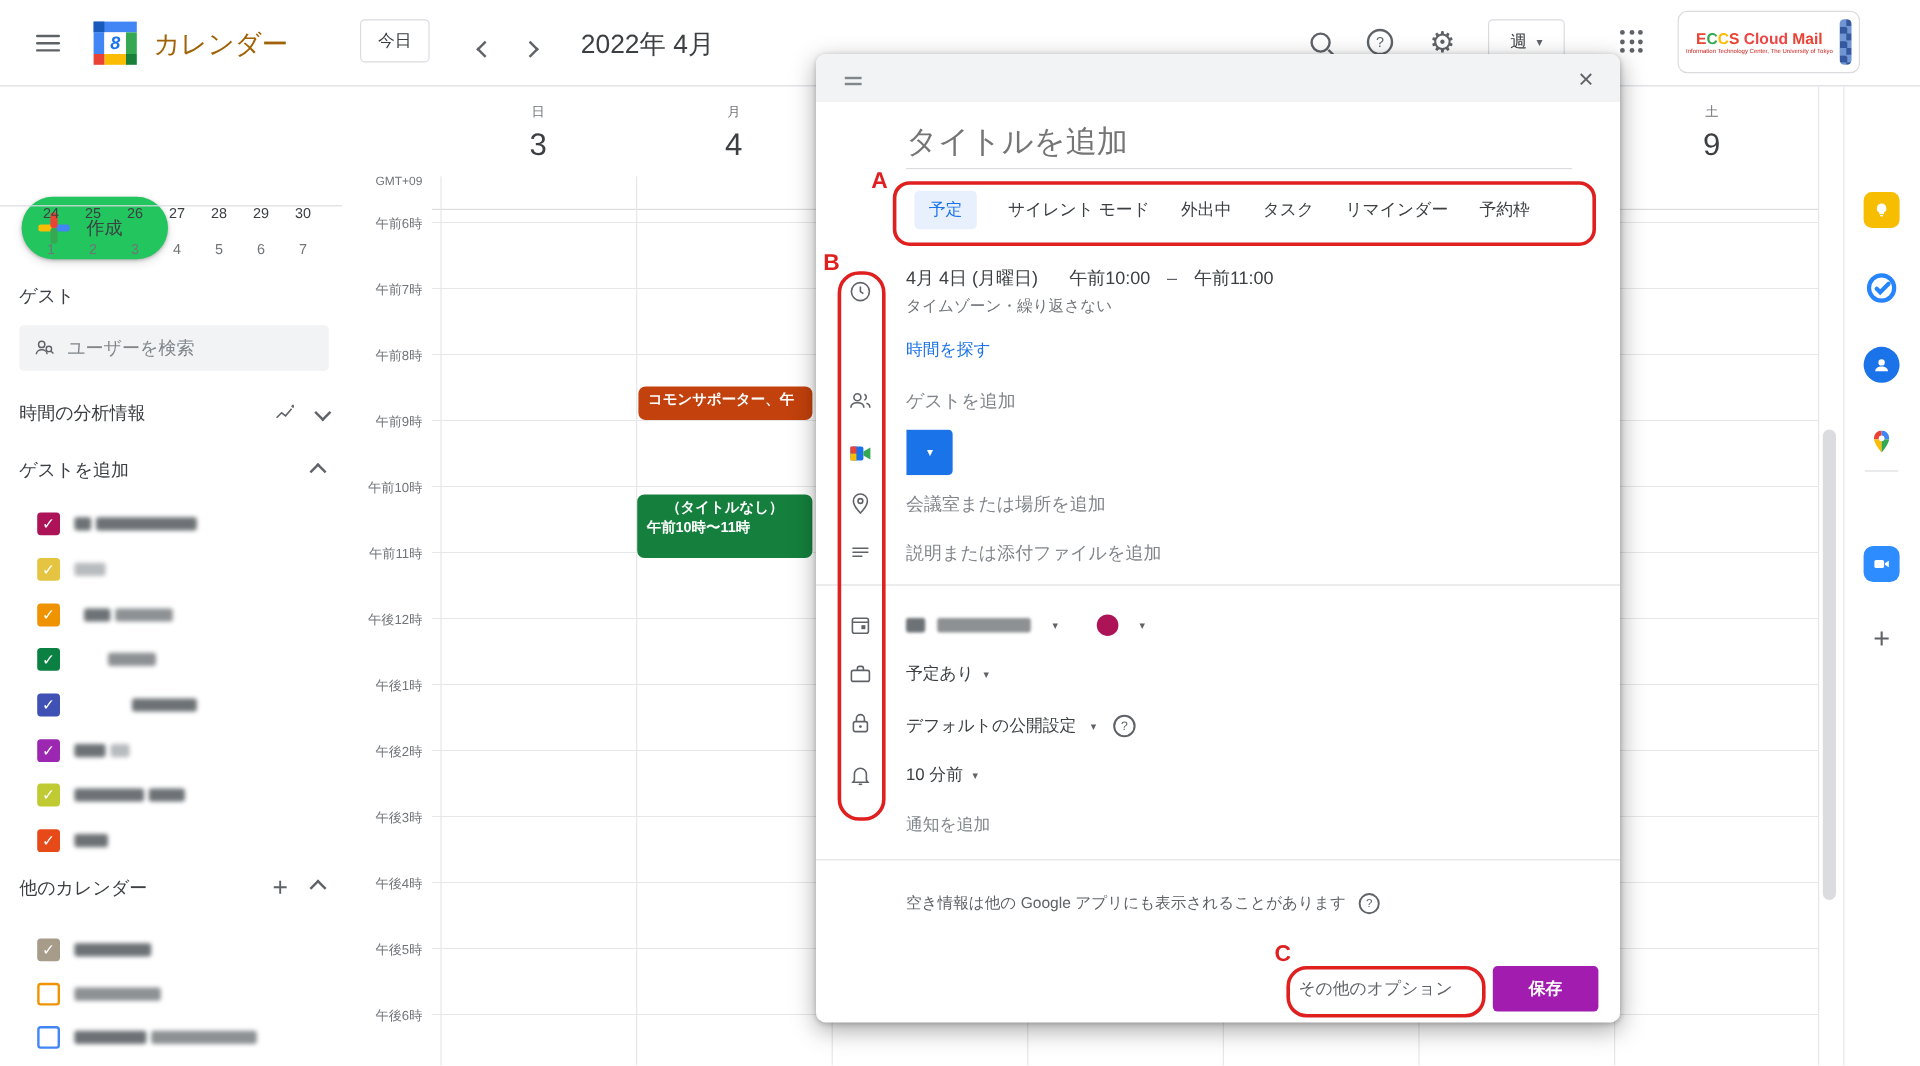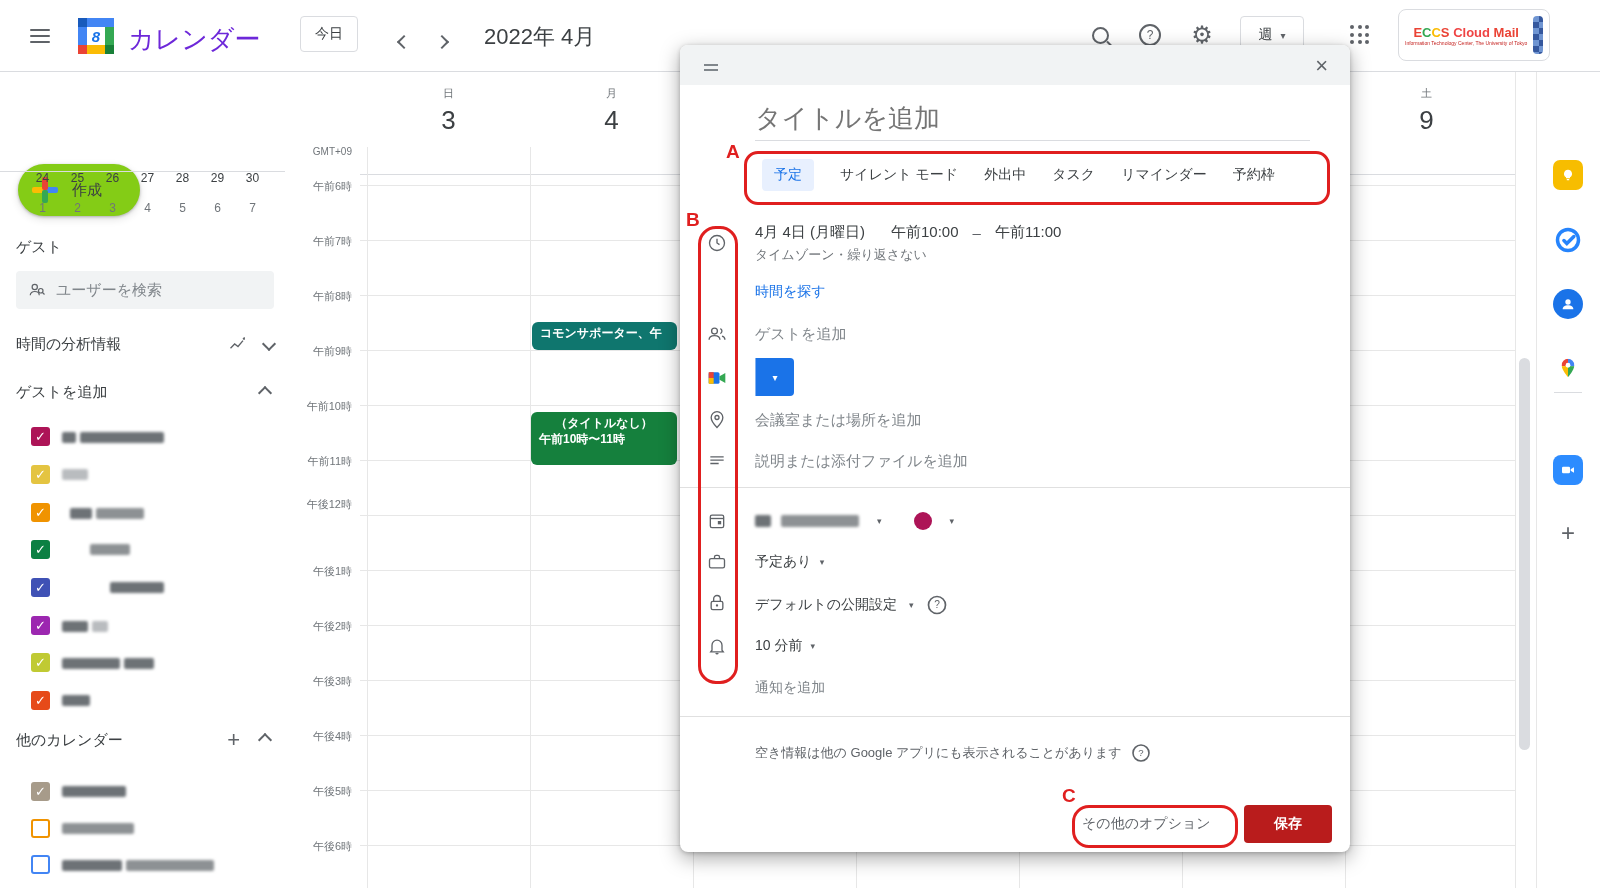--- a/index.html
+++ b/index.html
@@ -3,21 +3,21 @@
 <meta charset="utf-8">
 <style>
   html,body{margin:0;padding:0;}
   body{width:1600px;height:888px;position:relative;overflow:hidden;background:#fff;
        font-family:"Liberation Sans","DejaVu Sans",sans-serif;color:#3c4043;}
   .abs{position:absolute;}
   .flex{display:flex;align-items:center;}
   
   .topbar{left:0;top:0;width:1600px;height:71px;background:#fff;border-bottom:1px solid #dadce0;z-index:5;}
   .hamburger span{display:block;width:20px;height:2px;background:#5f6368;margin:4px 0;border-radius:1px;}
-  .app-title{font-size:26px;color:#6d28d9;}
+  .app-title{font-size:22px;color:#a16207;}
   .today-btn{width:58px;height:36px;border:1px solid #dadce0;border-radius:4px;background:#fff;
              font-size:14px;color:#3c4043;display:flex;align-items:center;justify-content:center;cursor:pointer;}
   .chev{display:inline-block;width:8px;height:8px;border-right:2px solid #5f6368;border-bottom:2px solid #5f6368;}
   .chev.left{transform:rotate(135deg);} .chev.right{transform:rotate(-45deg);}
   .chev.up{transform:rotate(-135deg);} .chev.down{transform:rotate(45deg);}
   .period{font-size:22px;color:#3c4043;}
   .hicon{color:#5f6368;font-size:20px;width:40px;height:40px;display:flex;align-items:center;justify-content:center;border-radius:50%;cursor:pointer;}
   .search-glyph{width:13px;height:13px;border:2px solid #5f6368;border-radius:50%;position:relative;}
   .search-glyph:after{content:"";position:absolute;width:7px;height:2px;background:#5f6368;transform:rotate(45deg);right:-6px;bottom:-3px;}
   .qcircle{width:18px;height:18px;border:2px solid #5f6368;border-radius:50%;display:flex;align-items:center;justify-content:center;font-size:12px;color:#5f6368;}
@@ -27,21 +27,21 @@
   .apps-grid i{width:4px;height:4px;background:#5f6368;border-radius:50%;}
   .acct-card{width:152px;height:52px;background:#fff;border:1px solid #dadce0;border-radius:8px;display:flex;align-items:center;gap:6px;padding:0 6px;box-sizing:border-box;}
   .eccs-line{font-size:13px;font-weight:bold;letter-spacing:0;white-space:nowrap;}
   .eccs-sub{font-size:5px;color:#c5221f;white-space:nowrap;}
   .avatar-px{width:38px;height:38px;border-radius:4px;
      background:repeating-conic-gradient(#35589e 0 25%,#6f95d2 0 50%) 0 0/12px 12px,#4a7bc8;}
   
   .callogo{width:36px;height:36px;position:relative;}
   .callogo .c{position:absolute;}
   
-  .create-btn{left:18px;top:92px;width:122px;height:52px;background:#84cc16;border-radius:26px;
+  .create-btn{left:18px;top:92px;width:122px;height:52px;background:#22c55e;border-radius:26px;
       box-shadow:0 1px 3px rgba(0,0,0,.25),0 3px 8px rgba(0,0,0,.12);display:flex;align-items:center;gap:14px;padding-left:14px;box-sizing:border-box;cursor:pointer;}
   .gplus{position:relative;width:26px;height:26px;}
   .gplus i{position:absolute;border-radius:2px;}
   .create-label{font-size:15px;color:#3c4043;}
   .minirow{display:flex;}
   .minirow span{width:35px;text-align:center;font-size:12px;cursor:pointer;}
   .side-h{font-size:15px;color:#3c4043;}
   .user-search{left:16px;top:271px;width:258px;height:38px;background:#f1f3f4;border-radius:4px;display:flex;align-items:center;gap:10px;padding-left:12px;box-sizing:border-box;color:#80868b;font-size:15px;}
   .cbox{width:19px;height:19px;border-radius:3px;display:flex;align-items:center;justify-content:center;color:#fff;font-size:13px;font-weight:bold;}
   .cbox.empty{background:#fff !important;border:2px solid;box-sizing:border-box;}
@@ -70,21 +70,21 @@
   .dlg-title{font-size:26px;color:#757575;}
   .dlg-title-line{height:1px;background:#dadce0;}
   .tabchip{font-size:14px;color:#3c4043;cursor:pointer;white-space:nowrap;}
   .tabchip.sel{background:#e8f0fe;color:#1a73e8;border-radius:4px;padding:7px 12px;}
   .rowtext{font-size:15px;}
   .placeholder{color:#80868b;}
   .link{color:#1a73e8;font-size:14px;cursor:pointer;}
   .meet-btn{background:#1a73e8;color:#fff;border:none;height:38px;border-radius:4px 0 0 4px;font-size:14px;font-weight:bold;padding:0 18px;cursor:pointer;font-family:inherit;}
   .meet-dd{background:#1a73e8;width:38px;height:38px;border-radius:0 4px 4px 0;border-left:1px solid rgba(255,255,255,.45);display:flex;align-items:center;justify-content:center;color:#fff;cursor:pointer;}
   .divline{height:1px;background:#e0e0e0;}
-  .save-btn{background:#b91c1c;color:#fff;border:none;border-radius:4px;width:88px;height:38px;font-size:14px;font-weight:bold;cursor:pointer;font-family:inherit;}
+  .save-btn{background:#a21caf;color:#fff;border:none;border-radius:4px;width:88px;height:38px;font-size:14px;font-weight:bold;cursor:pointer;font-family:inherit;}
   .more-opt{font-size:14px;color:#5f6368;cursor:pointer;}
   .dd-caret{font-size:9px;color:#5f6368;margin-left:8px;}
   
   .ann{color:#e01f1f;font-weight:bold;font-size:19px;z-index:20;}
   .ann-box{border:3px solid #e01f1f;z-index:20;pointer-events:none;}
   .icon-svg{stroke:#5f6368;fill:none;stroke-width:1.6;}
 </style>
 </head>
 <body>
 
@@ -283,29 +283,29 @@
   <div class="num">9</div>
 </div>
 
 <div class="abs timelabel" style="left:282px;top:146px;font-size:10px;">GMT+09</div>
 <div class="abs timelabel" style="left:282px;top:179px;">午前6時</div>
 <div class="abs timelabel" style="left:282px;top:234px;">午前7時</div>
 <div class="abs timelabel" style="left:282px;top:289px;">午前8時</div>
 <div class="abs timelabel" style="left:282px;top:344px;">午前9時</div>
 <div class="abs timelabel" style="left:282px;top:399px;">午前10時</div>
 <div class="abs timelabel" style="left:282px;top:454px;">午前11時</div>
-<div class="abs timelabel" style="left:282px;top:497px;">午後12時</div>
+<div class="abs timelabel" style="left:282px;top:509px;">午後12時</div>
 <div class="abs timelabel" style="left:282px;top:564px;">午後1時</div>
 <div class="abs timelabel" style="left:282px;top:619px;">午後2時</div>
 <div class="abs timelabel" style="left:282px;top:674px;">午後3時</div>
 <div class="abs timelabel" style="left:282px;top:729px;">午後4時</div>
 <div class="abs timelabel" style="left:282px;top:784px;">午後5時</div>
 <div class="abs timelabel" style="left:282px;top:839px;">午後6時</div>
 
-<div class="abs event" style="left: 532px; top: 322px; width: 145px; height: 28px; background: #0f766e;">
+<div class="abs event" style="left: 532px; top: 322px; width: 145px; height: 28px; background: #c2410c;">
   <span>コモンサポーター、午</span>
 </div>
 <div class="abs event" style="left: 531px; top: 412px; width: 146px; height: 53px; background: #15803d;">
   <div style="text-align:center;">（タイトルなし）</div>
   <div>午前10時〜11時</div>
 </div>
 
 <div class="abs scroll-thumb"></div>
 
 <div class="abs rail"></div>

